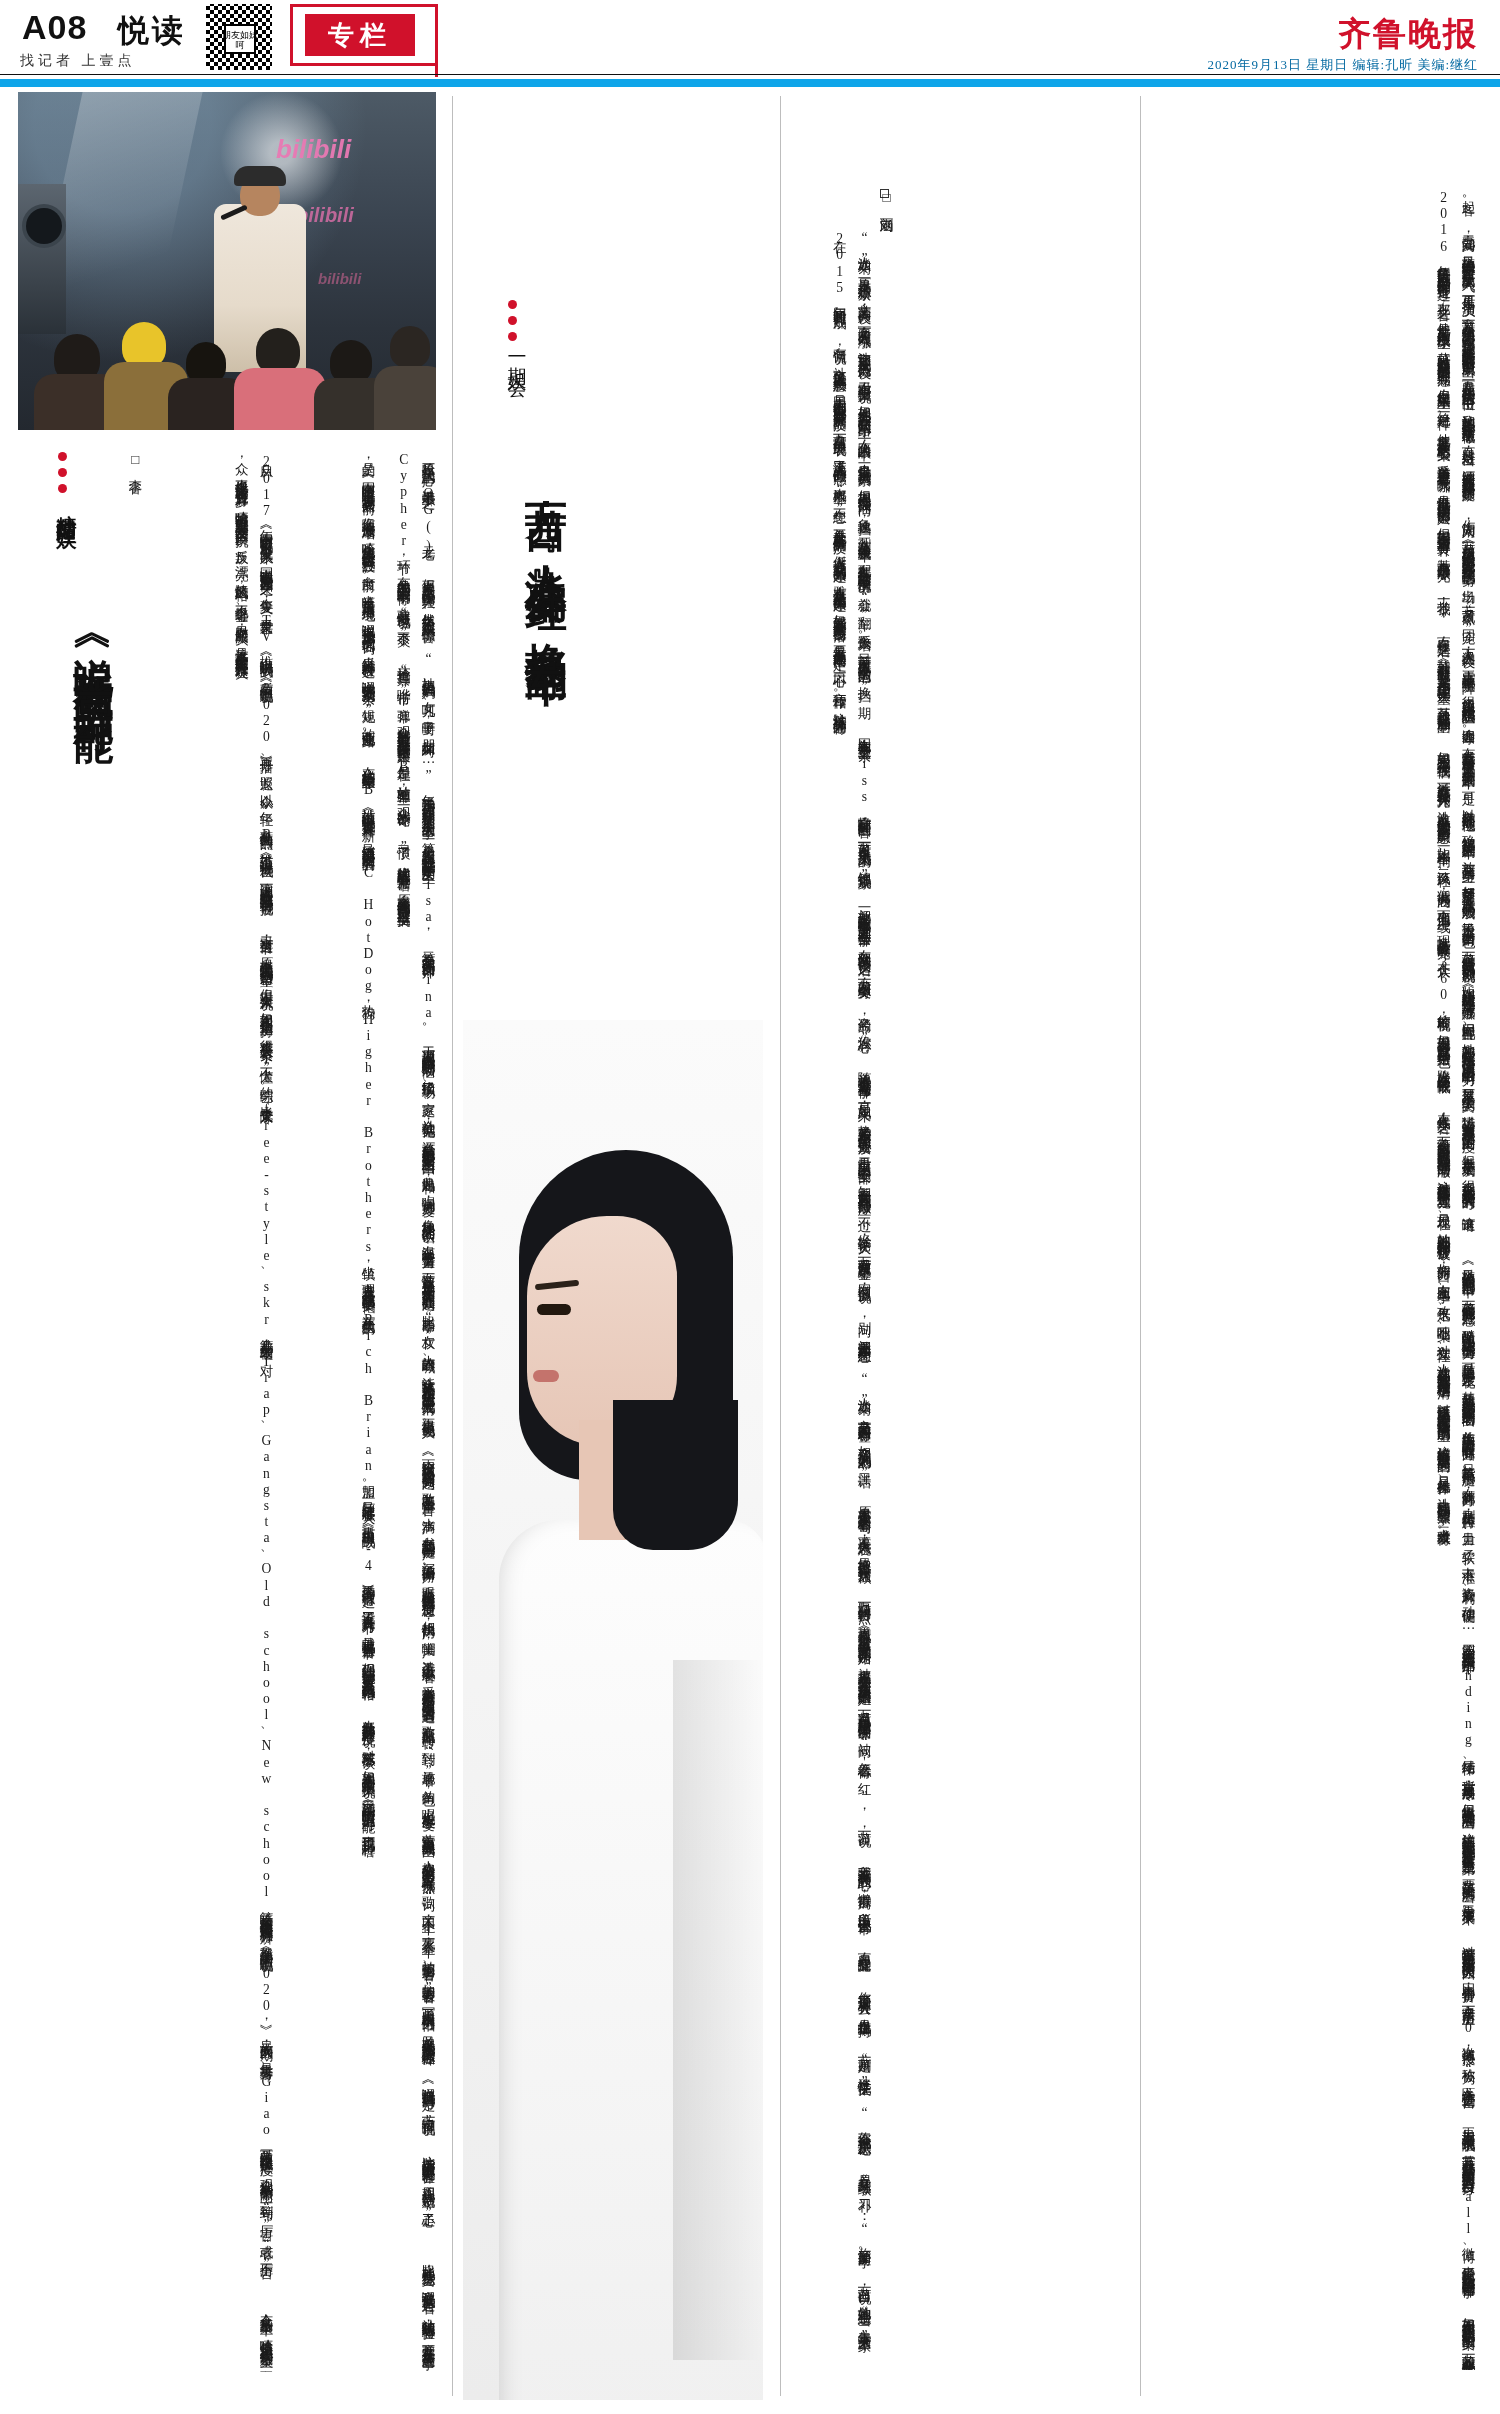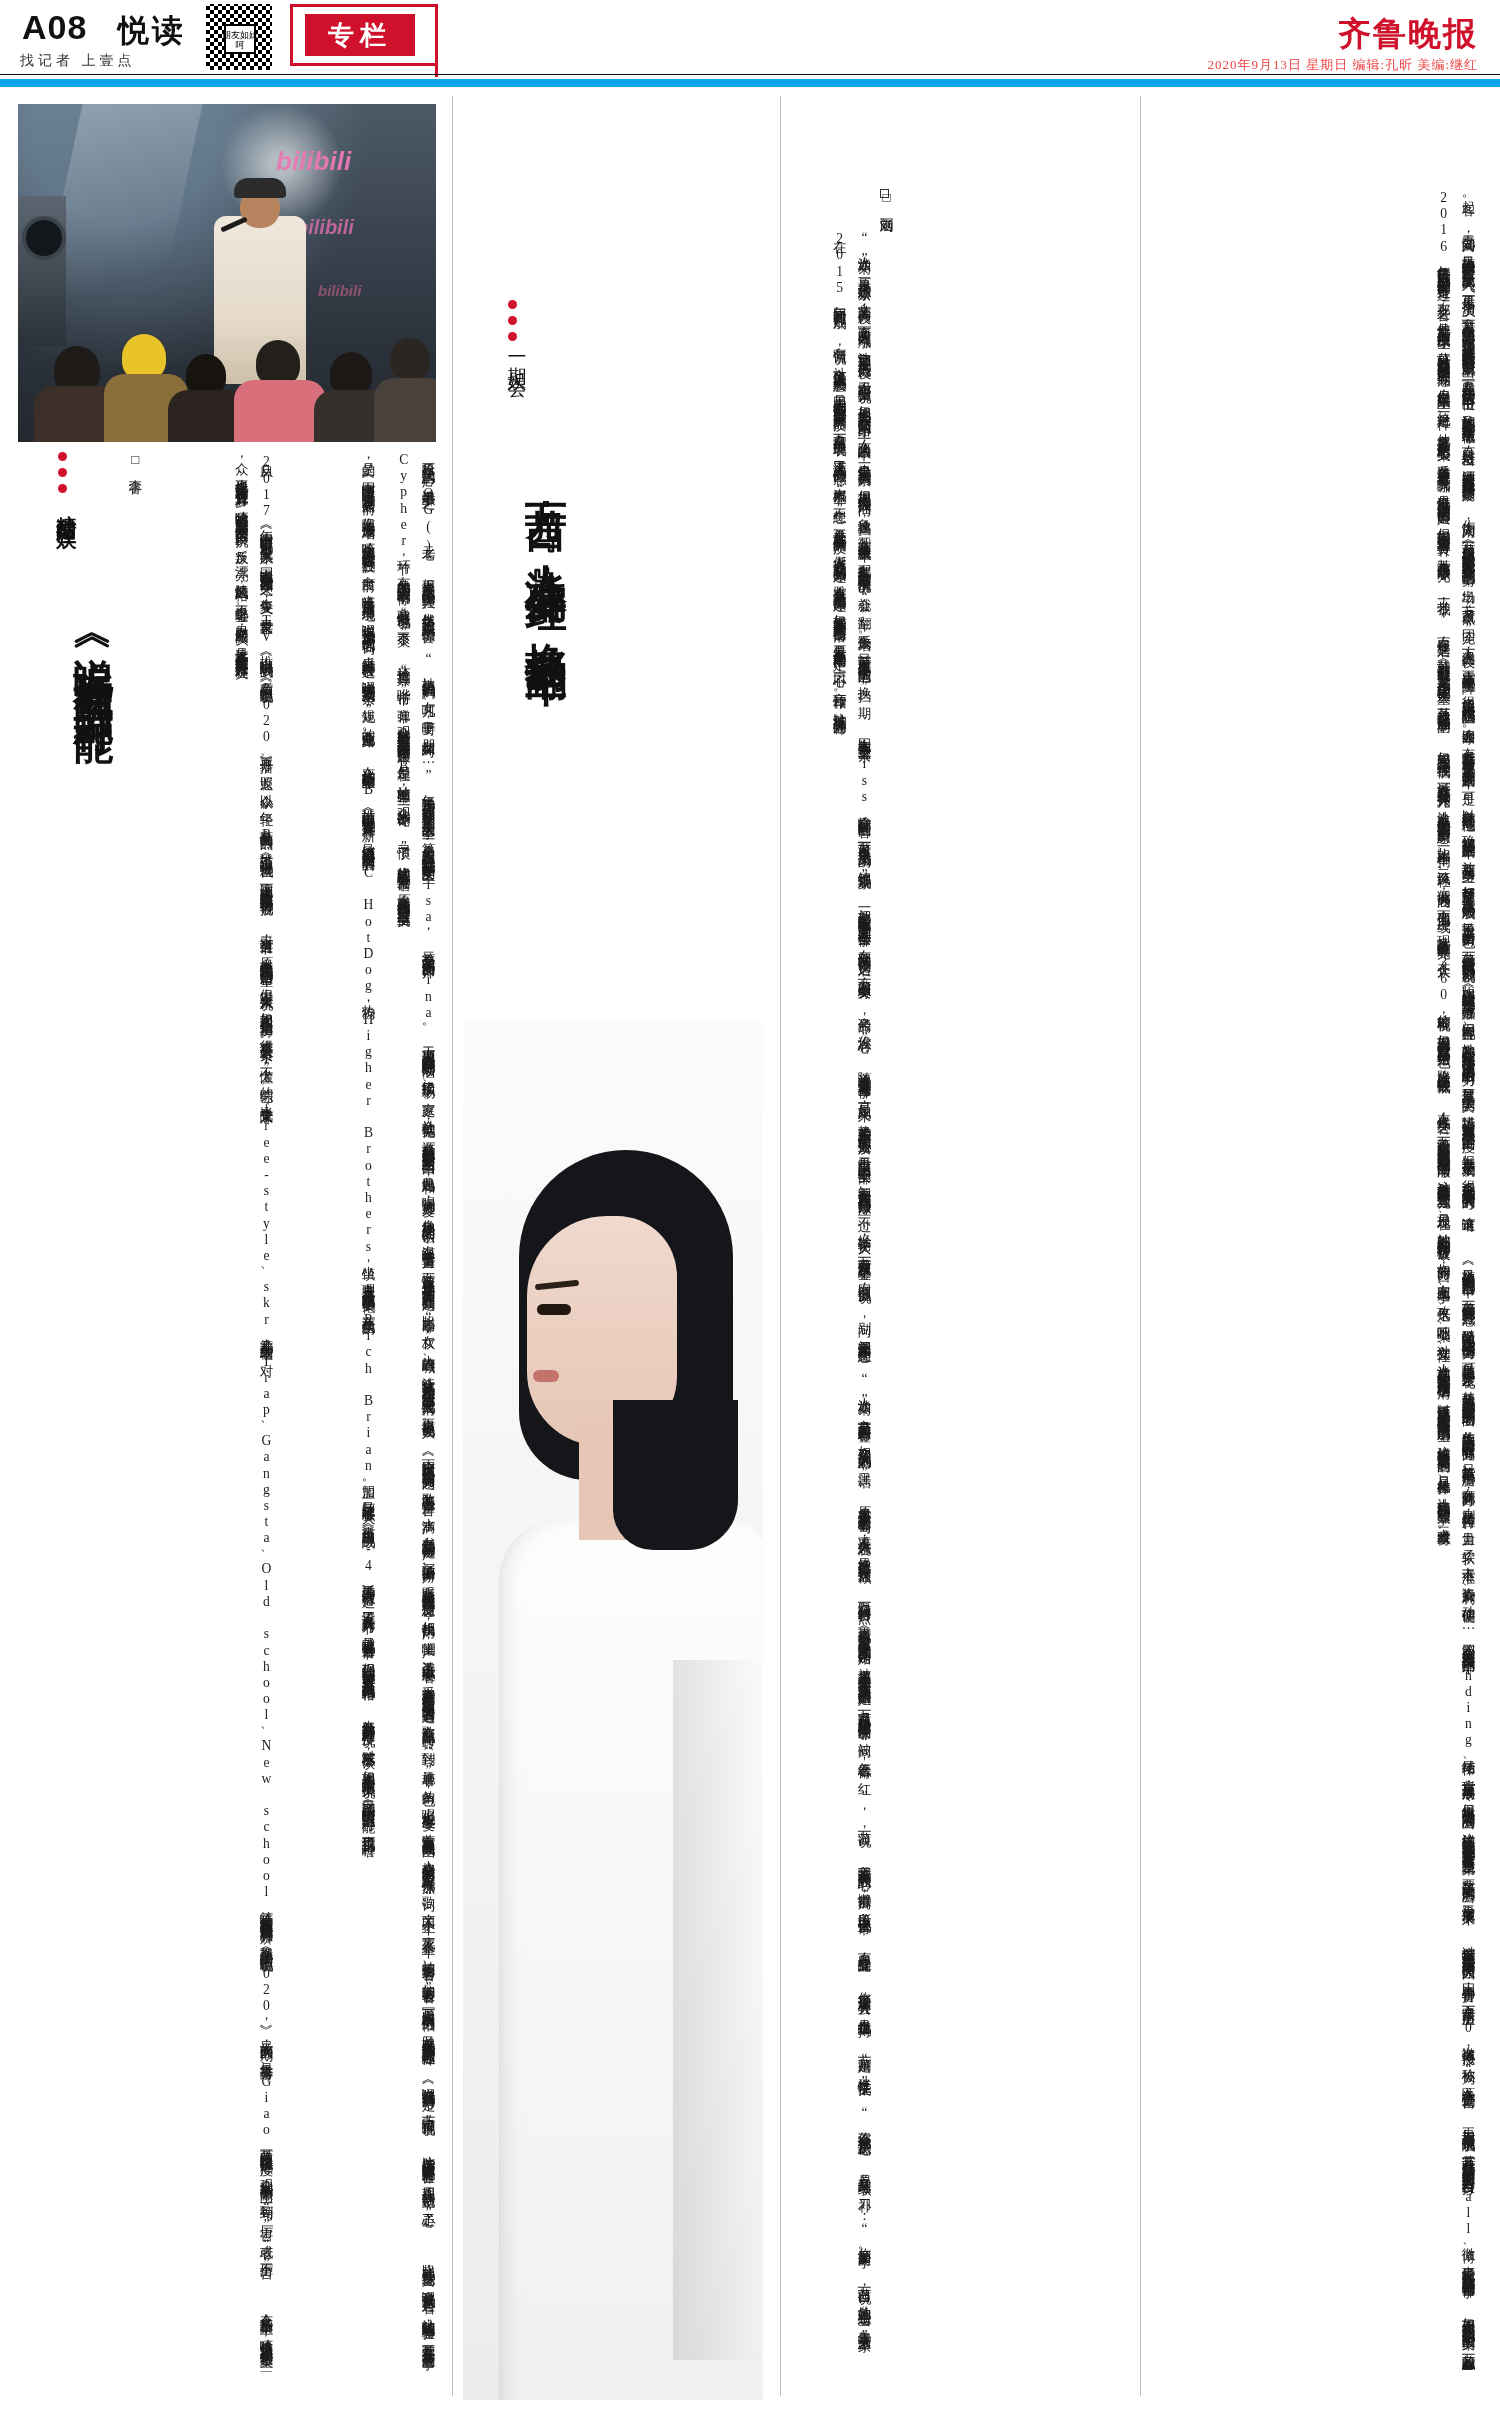--- a/index.html
+++ b/index.html
@@ -62,30 +62,30 @@
   .red-flag .tick {
     position:absolute; right:-3px; bottom:-14px; width:3px; height:16px; background:#d0112b;
   }
   .paper-logo {
     position:absolute; right:22px; top:12px;
     font-size:33px; font-weight:bold; color:#d0112b;
     letter-spacing:2px; font-family:Liberation Mono, monospace;
   }
   .pub-meta {
     position:absolute; right:22px; top:56px;
-    font-size:13px; color:#ef4444; letter-spacing:1px;text-align:center;
+    font-size:13px; color:#0369a1; letter-spacing:1px;text-align:center;
   }
   .rule-thin {
     position:absolute; left:0; top:74px; width:1500px; height:1px; background:#111;
   }
 
   
   .photo-wrap{
     position:absolute; left:18px; top:92px; width:418px; height:338px;
-    overflow:hidden; background:#20232a;margin-top:12px;
+    overflow:hidden; background:#20232a;
   }
   .concert{
     position:absolute; inset:0;
     background:
       radial-gradient(circle at 63% 18%, rgba(255,255,255,.55) 0 3%, rgba(255,255,255,0) 16%),
       radial-gradient(ellipse at 25% 10%, rgba(160,200,230,.35) 0 20%, rgba(0,0,0,0) 55%),
       linear-gradient(180deg,#4d5a66 0%,#3a4450 38%,#2c333c 70%,#23282f 100%);
   }
   .stage-light{
     position:absolute; left:38px; top:0; width:120px; height:250px;

